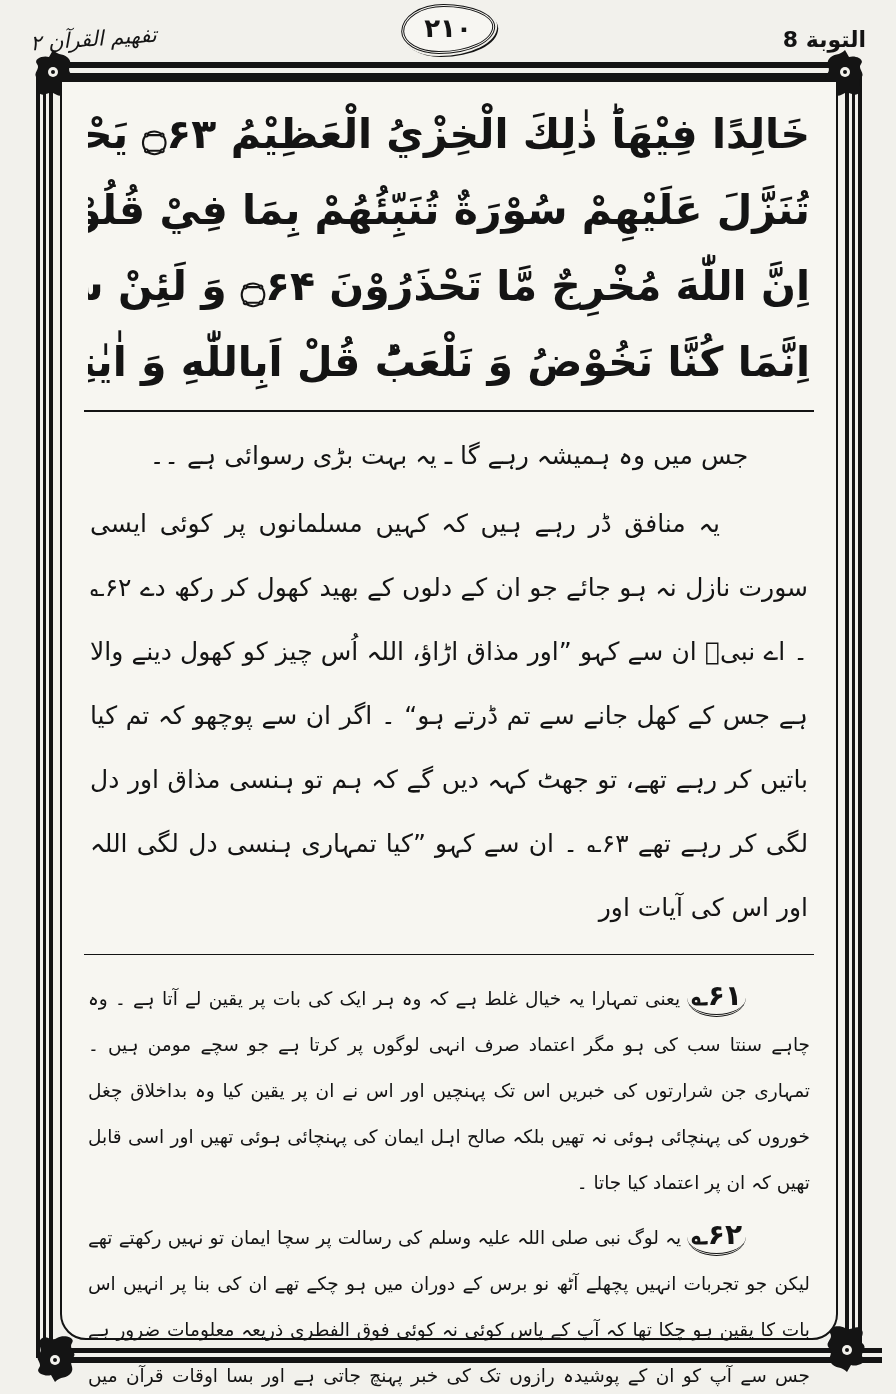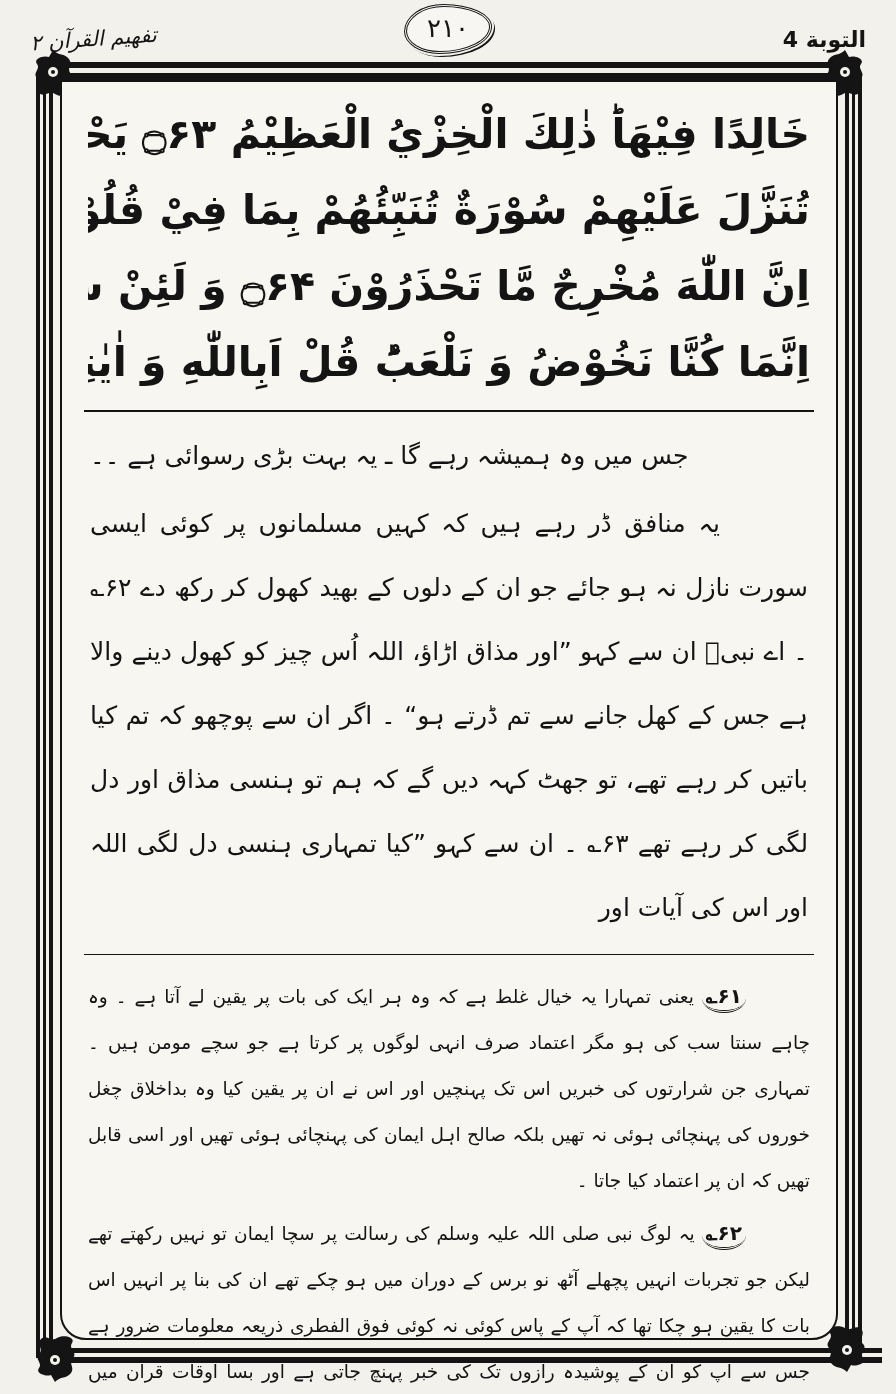--- a/index.html
+++ b/index.html
@@ -16,21 +16,21 @@
     display:flex;align-items:center;justify-content:space-between;
     padding:0 30px;box-sizing:border-box;
   }
   .vol-title{font-size:21px;font-style:italic;transform:rotate(-4deg);letter-spacing:1px;}
   .surah-title{font-size:22px;font-weight:bold;}
   .page-badge{
     position:absolute;top:4px;left:50%;transform:translateX(-50%);
     border:3px double #141414;
     border-radius:45% 55% 60% 40% / 55% 45% 55% 45%;
     padding:8px 20px 10px;
-    font-size:26px;font-weight:normal;line-height:1;
+    font-size:26px;font-weight:bold;line-height:1;
     background:#f7f6f2;
     box-shadow:0 0 0 2px #f2f1ec, 2px 2px 0 1px #141414;
   }
   
   .band-top{
     position:absolute;top:62px;left:58px;right:58px;height:18px;
     background:linear-gradient(to bottom,#141414 0 6px,#f2f1ec 6px 11px,#141414 11px 18px);
   }
   .band-bottom{
     position:absolute;top:1348px;left:62px;right:14px;height:15px;
@@ -65,40 +65,40 @@
     white-space:nowrap;overflow:hidden;
     letter-spacing:1px;
   }
   .divider{border:none;border-top:2px solid #141414;margin:8px 2px;}
   .divider.thin{border-top-width:1.5px;}
   .translation{padding:4px 8px 6px;}
   .trans-para{
     font-size:25px;line-height:64px;margin:0;
     text-align:justify;
   }
-  .trans-para.first{text-align:left;margin-bottom:4px;}
+  .trans-para.first{text-align:center;margin-bottom:4px;}
   .trans-para.indent{text-indent:88px;}
   .footnotes{flex:1;padding:10px 6px 0;}
   .fn-para{
     font-size:18.5px;line-height:46px;margin:0 0 6px;
     text-align:justify;
   }
   .fn-para.indent{text-indent:64px;}
   .fn-marker{
-    font-weight:bold;font-size:20px;
+    font-weight:bold;font-size:28px;
     padding:0 4px 2px;
     border-bottom:3px double #141414;
     border-radius:0 0 60% 60%;
   }
 </style>
 </head>
 <body>
 
 <div class="header">
-  <div class="surah-title">التوبة 4</div>
+  <div class="surah-title">التوبة 8</div>
   <div class="page-badge">۲۱۰</div>
   <div class="vol-title">تفهيم القرآن ۲</div>
 </div>
 
 <div class="band-top"></div>
 <div class="rail left"></div>
 <div class="rail right"></div>
 <div class="band-bottom"></div>
 
 <div class="ornament orn-tl">

